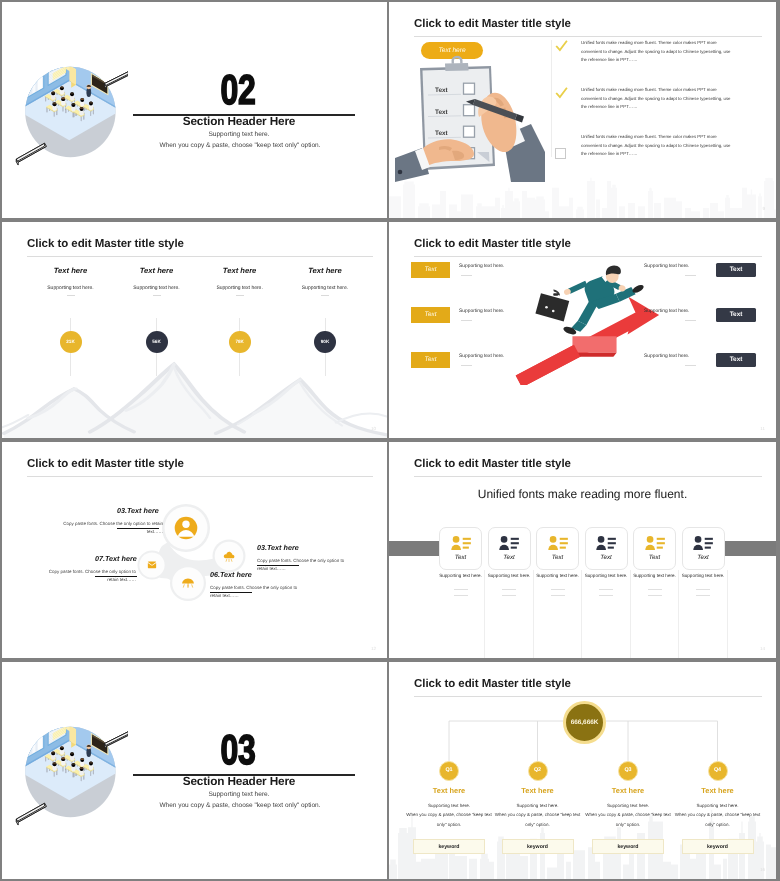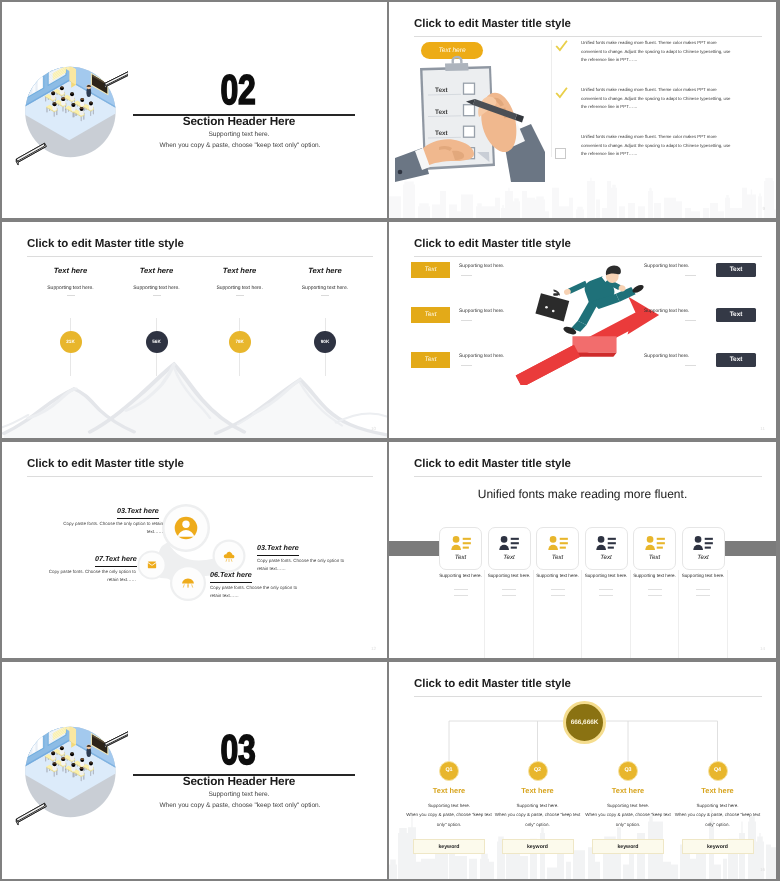--- a/index.html
+++ b/index.html
@@ -68,21 +68,21 @@
   .gw-badge { position:absolute; width:39px; height:16px; background:#e3aa18; color:#fffbec;
               font-size:6.4px; font-style:italic; text-align:center; line-height:16px; }
   .gw-badge.dk { background:#343946; color:#fff; width:40px; height:14px; line-height:14px;
                  border-radius:1.5px; font-style:normal; font-weight:bold; }
   .gw-txt { position:absolute; font-size:4.9px; color:#303030; white-space:nowrap; }
   .gw-dash { position:absolute; width:11px; height:1px; background:#dcdcdc; }
 
   
   .cluster { position:absolute; left:130px; top:60px; width:130px; height:100px; }
   .cl-lbl { position:absolute; font-size:7.2px; font-weight:bold; font-style:italic; color:#141414;
-            border-bottom:0.9px solid #141414; padding-bottom:3px; white-space:nowrap; }
+            border-bottom:0.9px solid #141414; padding-bottom:13px; white-space:nowrap; }
   .cl-body { position:absolute; font-size:4.5px; line-height:8px; color:#3c3c3c; }
   .cl-body.r { text-align:left; }
   .cl-body.l { text-align:right; }
 
   
   .cd-sub { position:absolute; left:0; top:45px; width:387px; text-align:center;
             font-size:12px; color:#202020; }
   .cd-bar { position:absolute; top:99px; height:15px; background:#7b7b7b; }
   .cd-bar.l { left:0; width:50px; }
   .cd-bar.r { right:0; width:51px; }

